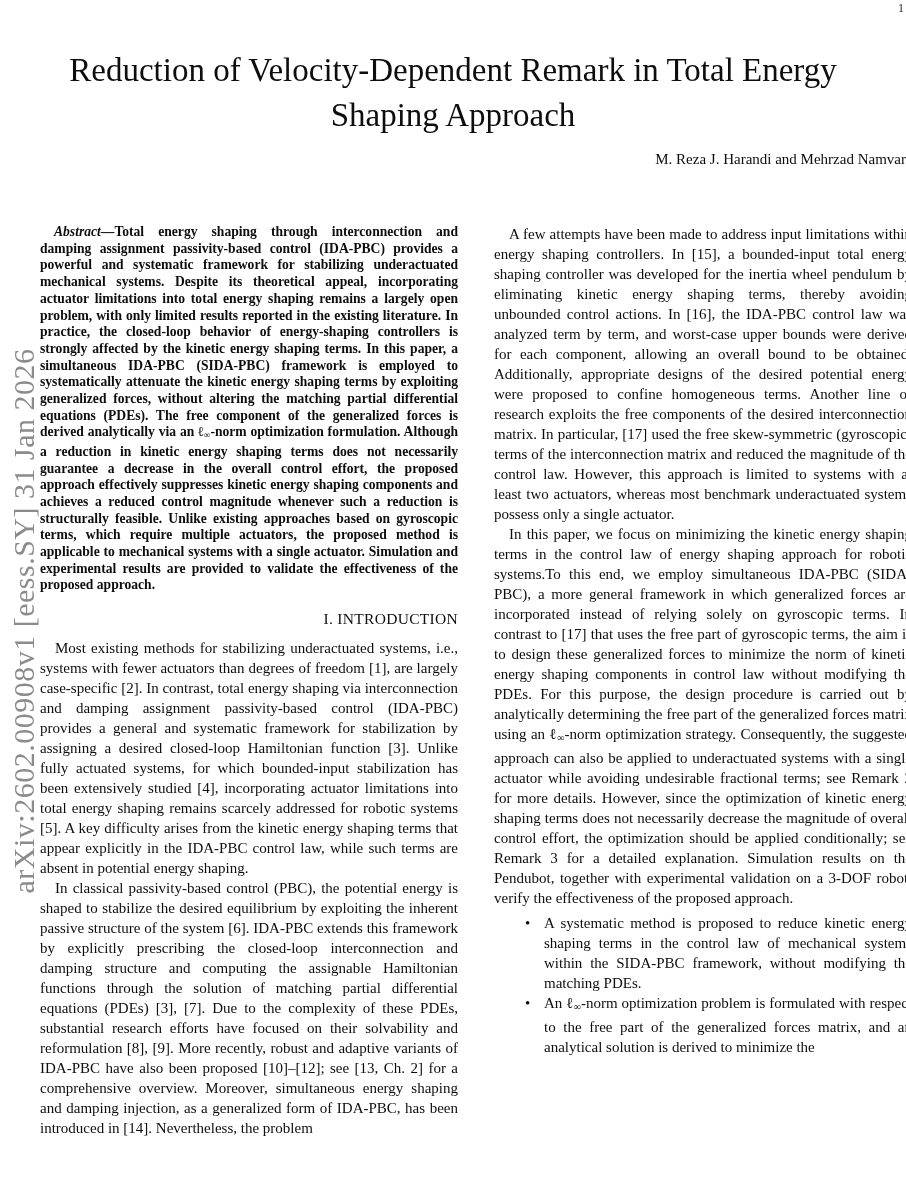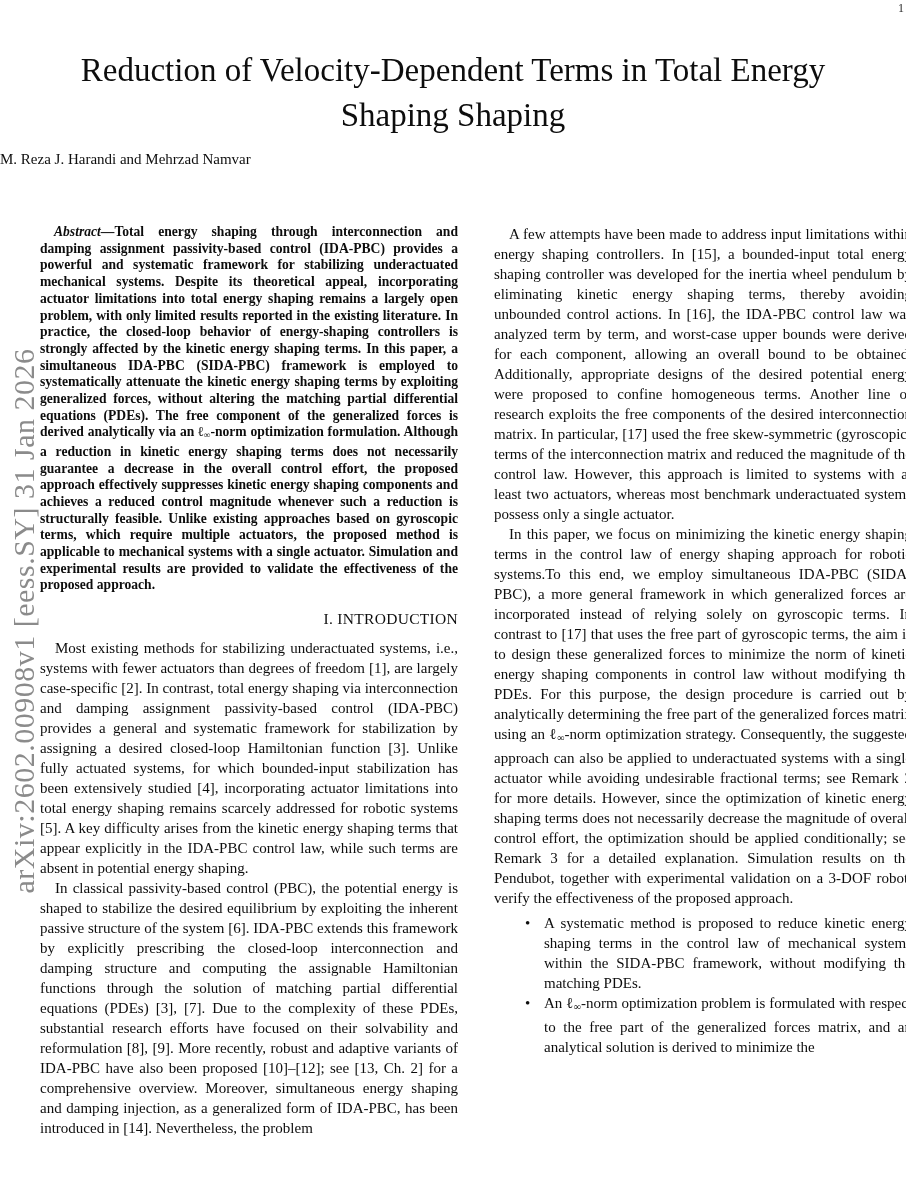--- a/index.html
+++ b/index.html
@@ -35,21 +35,21 @@
   .title {
     margin: 0 auto;
     padding-top: 48px;
     width: 780px;
     text-align: center;
     font-size: 33px;
     font-weight: normal;
     line-height: 45px;
   }
   .authors {
-    text-align: left;
+    text-align: right;
     margin-top: 13px;
     font-size: 15px;
   }
   .columns {
     display: flex;
     gap: 36px;
     margin: 56px 11px 0 40px;
   }
   .col {
     width: 418px;
@@ -79,21 +79,21 @@
   .bullet-list { margin-top: 5px; }
   .bullet-item { position: relative; padding-left: 50px; }
   .bullet-dot { position: absolute; left: 31px; top: 0; }
 </style>
 </head>
 <body>
 
 <div class="page">
   <div class="page-number">1</div>
   <div class="arxiv-stamp">arXiv:2602.00908v1  [eess.SY]  31 Jan 2026</div>
-  <h1 class="title">Reduction of Velocity-Dependent Terms in Total Energy Shaping Shaping</h1>
+  <h1 class="title">Reduction of Velocity-Dependent Remark in Total Energy Shaping Approach</h1>
   <div class="authors">M. Reza J. Harandi and Mehrzad Namvar</div>
   <div class="columns">
     <div class="col">
         <p class="abstract"><span class="bi">Abstract</span><span>—Total energy shaping through interconnection and damping assignment passivity-based control (IDA-PBC) provides a powerful and systematic framework for stabilizing underactuated mechanical systems. Despite its theoretical appeal, incorporating actuator limitations into total energy shaping remains a largely open problem, with only limited results reported in the existing literature. In practice, the closed-loop behavior of energy-shaping controllers is strongly affected by the kinetic energy shaping terms. In this paper, a simultaneous IDA-PBC (SIDA-PBC) framework is employed to systematically attenuate the kinetic energy shaping terms by exploiting generalized forces, without altering the matching partial differential equations (PDEs). The free component of the generalized forces is derived analytically via an </span><span>ℓ</span><span class="sub">∞</span><span>-norm optimization formulation. Although a reduction in kinetic energy shaping terms does not necessarily guarantee a decrease in the overall control effort, the proposed approach effectively suppresses kinetic energy shaping components and achieves a reduced control magnitude whenever such a reduction is structurally feasible. Unlike existing approaches based on gyroscopic terms, which require multiple actuators, the proposed method is applicable to mechanical systems with a single actuator. Simulation and experimental results are provided to validate the effectiveness of the proposed approach.</span></p>
         <div class="sec-heading">I. INTRODUCTION</div>
         <p class="para"><span>Most existing methods for stabilizing underactuated systems, i.e., systems with fewer actuators than degrees of freedom [1], are largely case-specific [2]. In contrast, total energy shaping via interconnection and damping assignment passivity-based control (IDA-PBC) provides a general and systematic framework for stabilization by assigning a desired closed-loop Hamiltonian function [3]. Unlike fully actuated systems, for which bounded-input stabilization has been extensively studied [4], incorporating actuator limitations into total energy shaping remains scarcely addressed for robotic systems [5]. A key difficulty arises from the kinetic energy shaping terms that appear explicitly in the IDA-PBC control law, while such terms are absent in potential energy shaping.</span></p>
         <p class="para"><span>In classical passivity-based control (PBC), the potential energy is shaped to stabilize the desired equilibrium by exploiting the inherent passive structure of the system [6]. IDA-PBC extends this framework by explicitly prescribing the closed-loop interconnection and damping structure and computing the assignable Hamiltonian functions through the solution of matching partial differential equations (PDEs) [3], [7]. Due to the complexity of these PDEs, substantial research efforts have focused on their solvability and reformulation [8], [9]. More recently, robust and adaptive variants of IDA-PBC have also been proposed [10]–[12]; see [13, Ch. 2] for a comprehensive overview. Moreover, simultaneous energy shaping and damping injection, as a generalized form of IDA-PBC, has been introduced in [14]. Nevertheless, the problem</span></p>
       </div>
     <div class="col">
         <p class="para"><span>A few attempts have been made to address input limitations within energy shaping controllers. In [15], a bounded-input total energy shaping controller was developed for the inertia wheel pendulum by eliminating kinetic energy shaping terms, thereby avoiding unbounded control actions. In [16], the IDA-PBC control law was analyzed term by term, and worst-case upper bounds were derived for each component, allowing an overall bound to be obtained. Additionally, appropriate designs of the desired potential energy were proposed to confine homogeneous terms. Another line of research exploits the free components of the desired interconnection matrix. In particular, [17] used the free skew-symmetric (gyroscopic) terms of the interconnection matrix and reduced the magnitude of the control law. However, this approach is limited to systems with at least two actuators, whereas most benchmark underactuated systems possess only a single actuator.</span></p>

